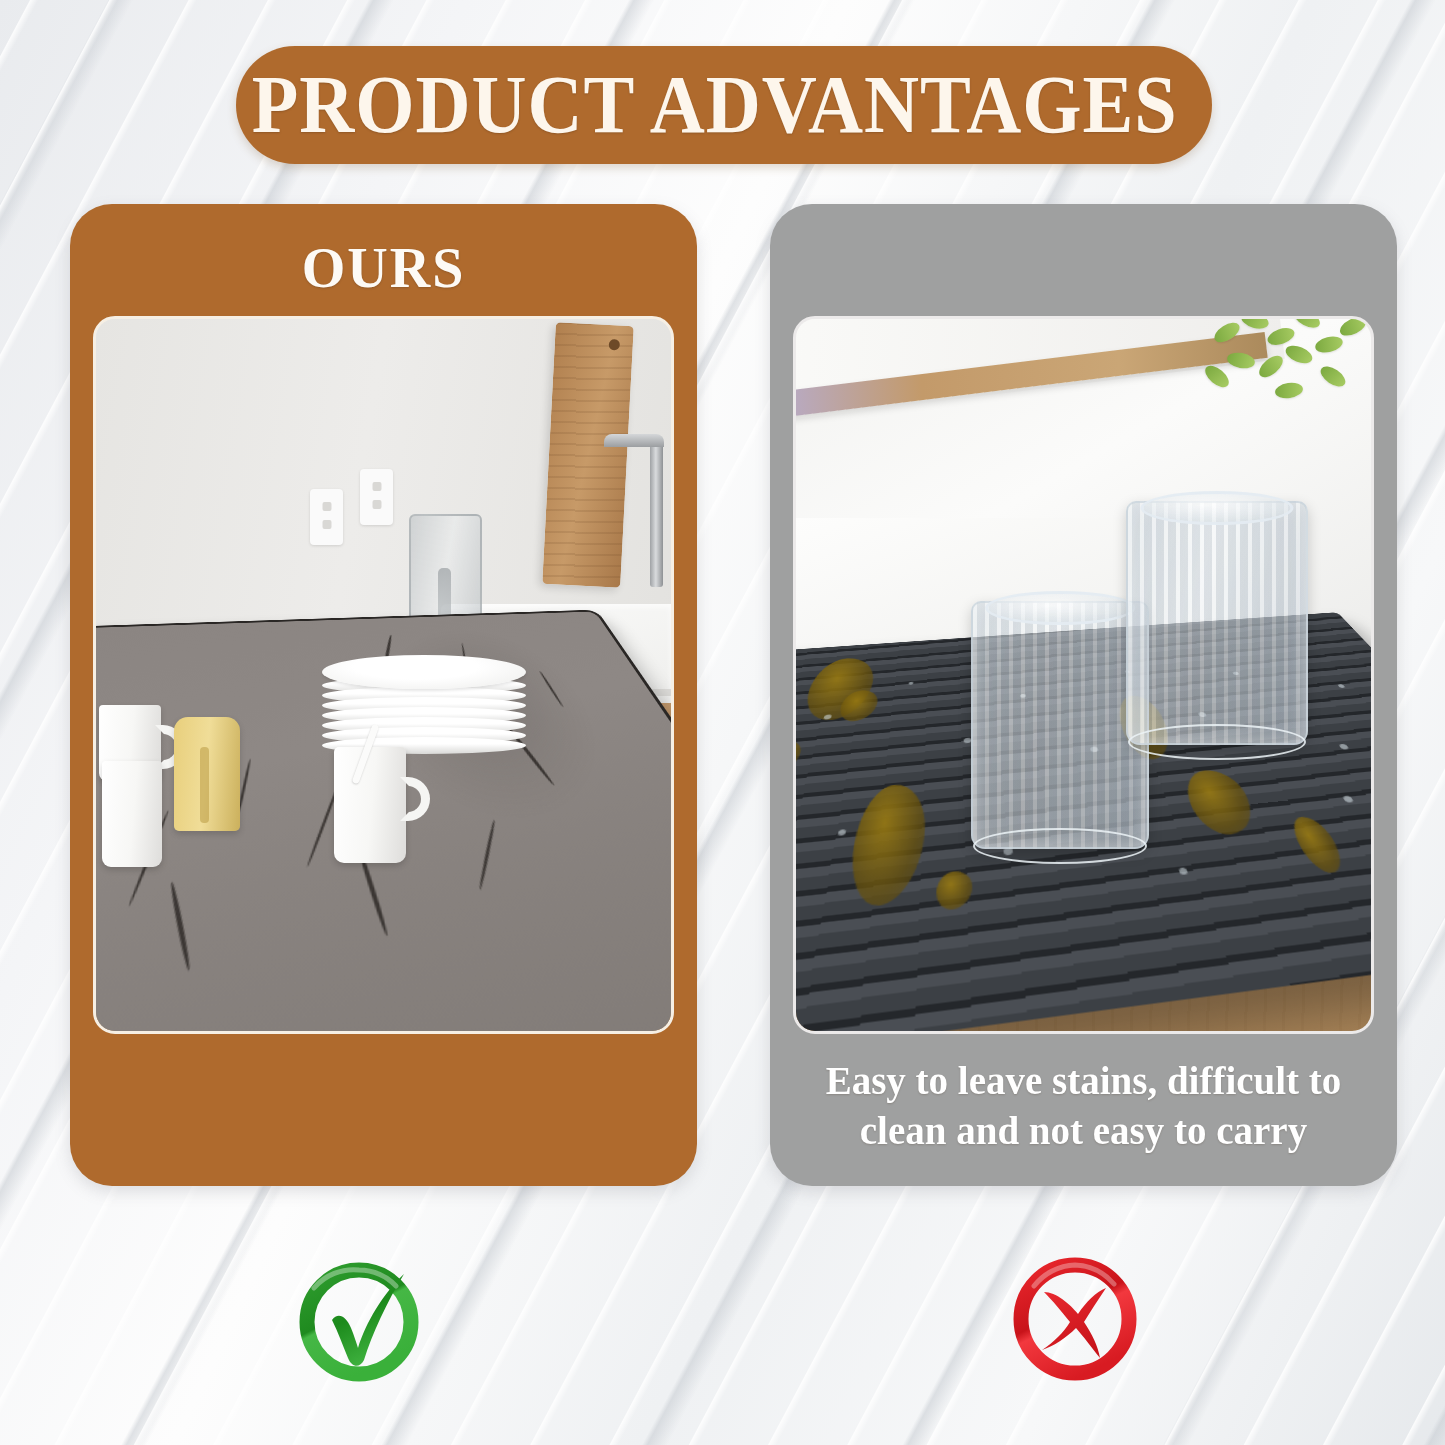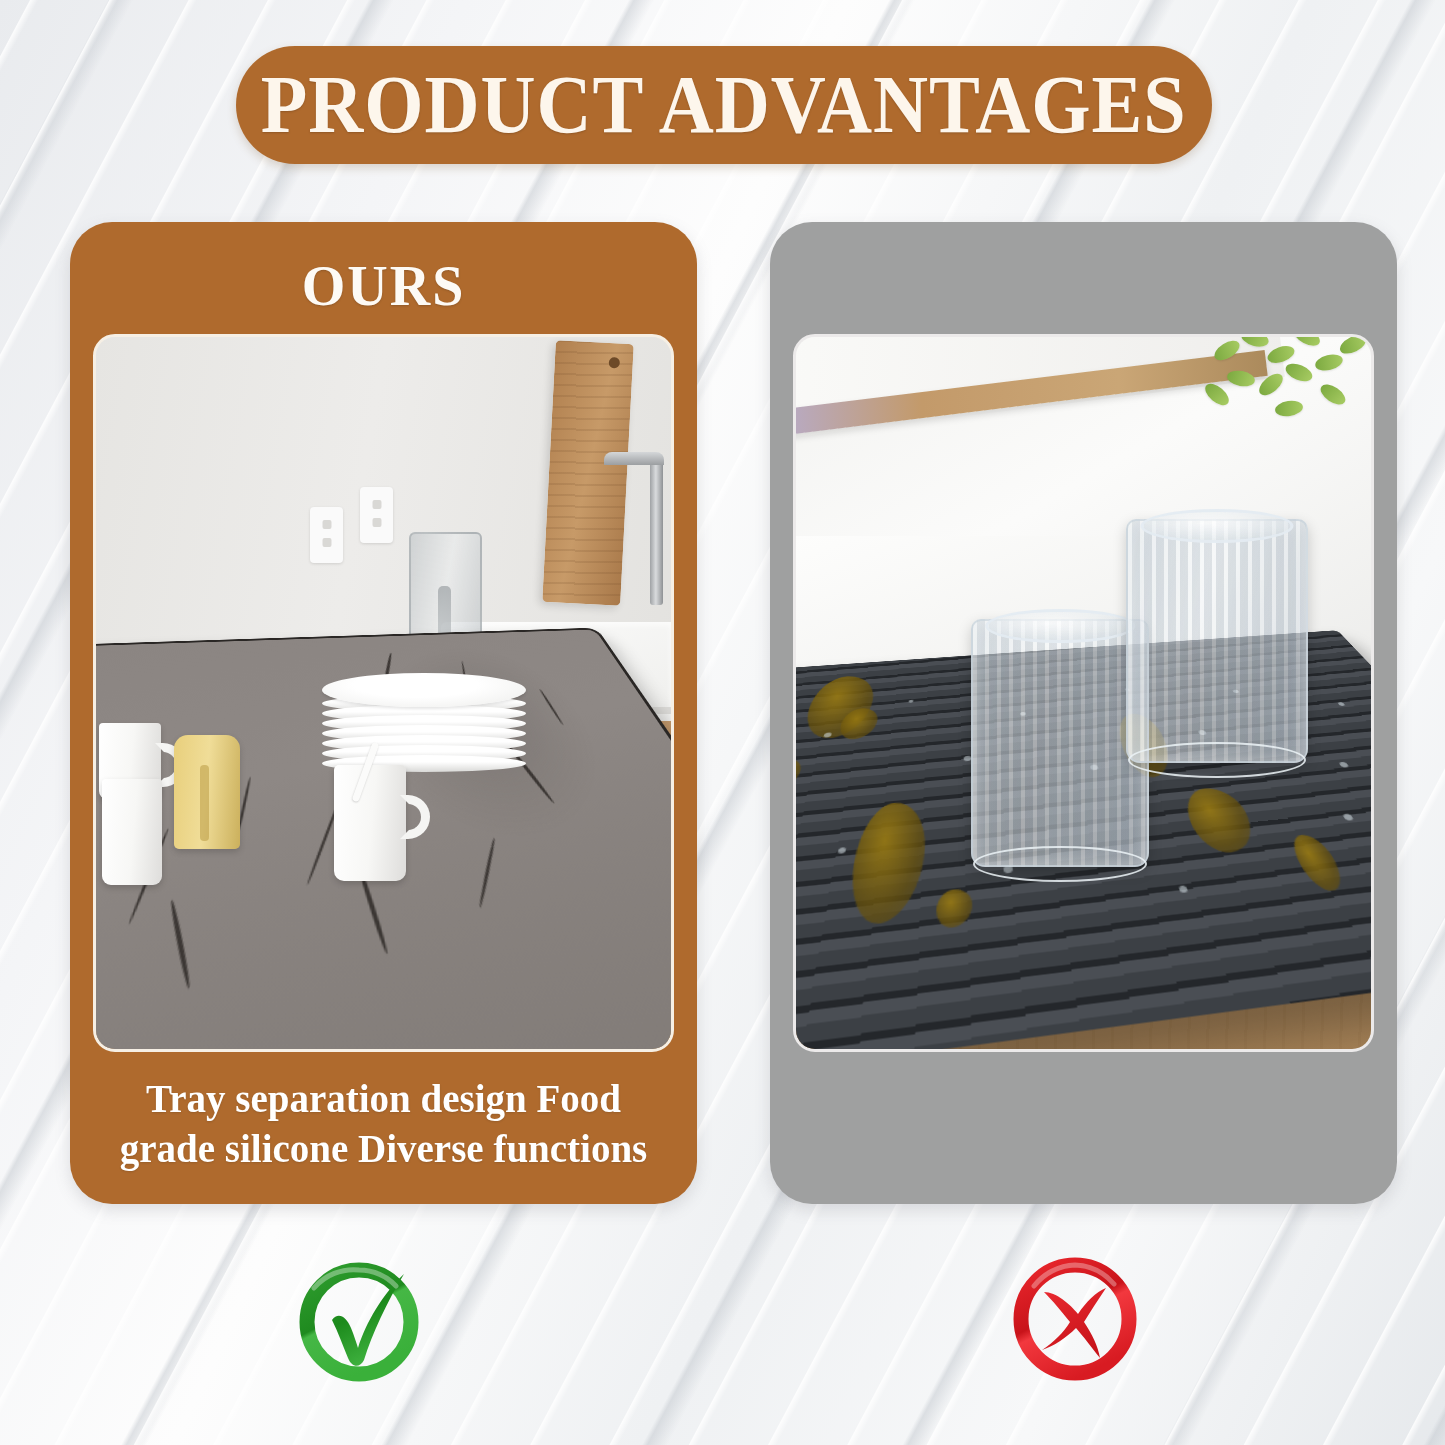--- a/index.html
+++ b/index.html
@@ -37,37 +37,37 @@
     position: absolute;
     left: 236px;
     top: 46px;
     width: 976px;
     height: 118px;
     background: #af6a2d;
     border-radius: 60px;
     box-shadow: 0 4px 10px rgba(120,80,40,0.22);
     display: flex;
     align-items: center;
-    justify-content: center;
+    justify-content: flex-end;
   }
   #title-text {
     color: #fdf6ec;
     font-size: 82px;
     font-weight: bold;
     letter-spacing: 1px;
     line-height: 1;
     transform: scaleX(0.93);
     white-space: nowrap;
     text-shadow: 0 1px 2px rgba(90,55,25,0.35);
   }
 
   
   .panel {
     position: absolute;
-    top: 222px;
+    top: 204px;
     width: 627px;
     height: 982px;
     border-radius: 42px;
     box-shadow: 0 6px 16px rgba(110,110,120,0.20);
     overflow: hidden;
   }
   #panel-ours   { left: 70px;  background: #af6a2d; }
   #panel-others { left: 770px; background: #9fa0a0; }
 
   .panel-heading {
@@ -425,21 +425,20 @@
           </div>
         <div class="mug" id="mug-front"></div>
         <div id="cup-yellow"></div>
         <div class="mug" id="mug-white">
             <span class="handle"></span>
           </div>
         <div id="spoon"></div>
       </div>
     </div>
 
-    <div class="caption">Tray separation design Food grade silicone Diverse functions</div>
   </div>
 
   <div class="panel" id="panel-others">
 
     <div class="photo-frame">
       <div class="scene">
         <div class="r-wall"></div>
         <div class="r-cabinet"></div>
         <div class="r-shelf"></div>
         <div class="r-counter"></div>
@@ -490,20 +489,21 @@
           <span class="gbase"></span>
             <span class="grim"></span>
         </div>
         <div class="glass-tumbler" id="glass-right">
           <span class="gbase"></span>
             <span class="grim"></span>
         </div>
       </div>
     </div>
 
+    <div class="caption">Easy to leave stains, difficult to clean and not easy to carry</div>
   </div>
 
   <div class="verdict" id="verdict-check">
     <svg viewBox="0 0 142 142" width="142" height="142">
       <defs>
         <linearGradient id="gRing" x1="0" y1="0" x2="0.5" y2="1">
           <stop offset="0%" stop-color="#2f9e2f"></stop>
           <stop offset="48%" stop-color="#1f8a1f"></stop>
           <stop offset="52%" stop-color="#45b745"></stop>
           <stop offset="100%" stop-color="#3ab03a"></stop>

